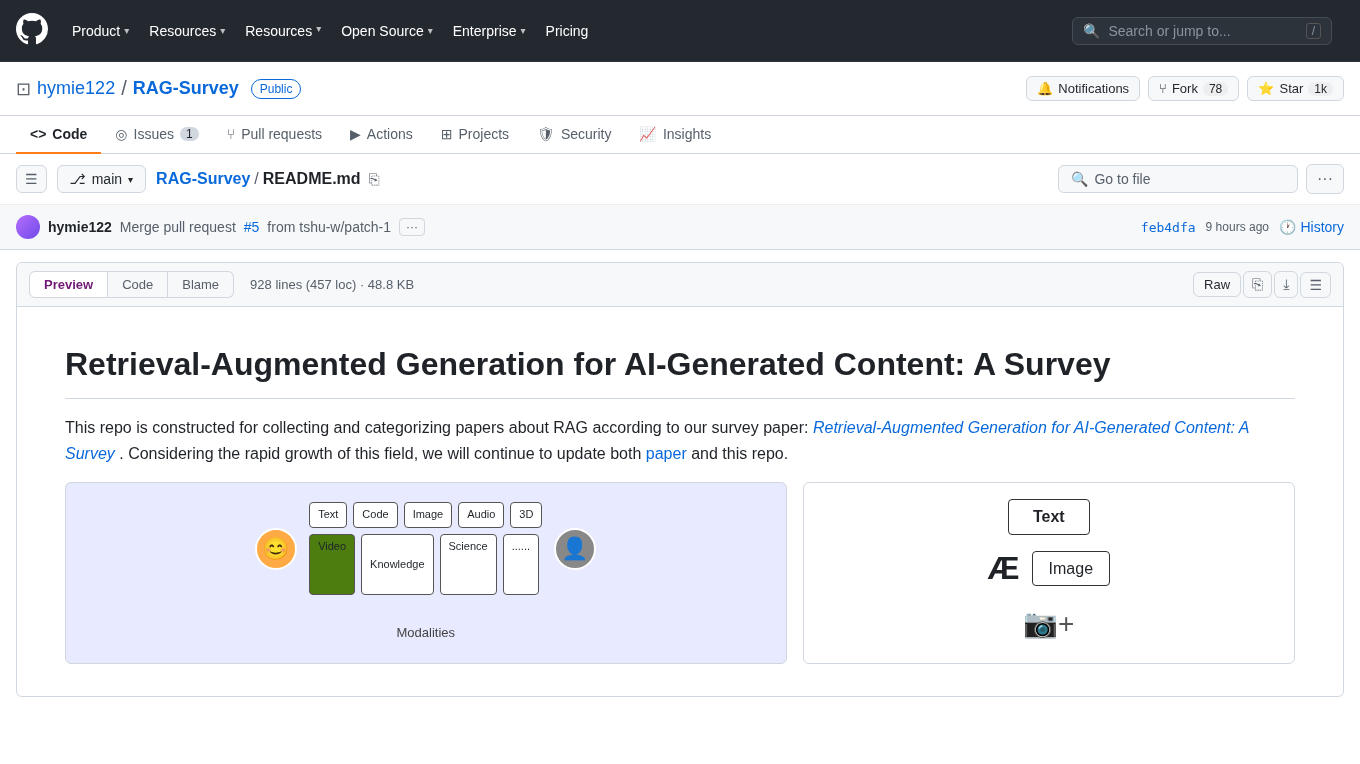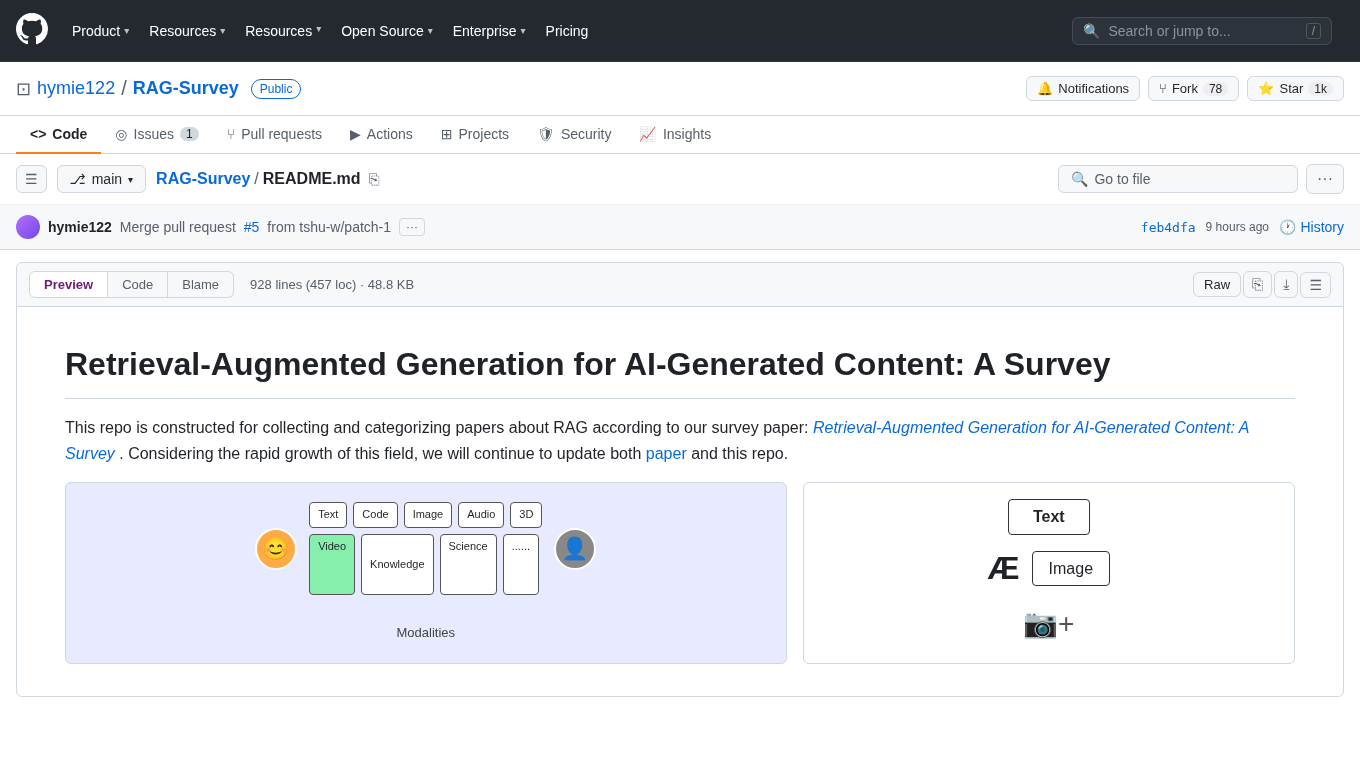--- a/index.html
+++ b/index.html
@@ -189,21 +189,21 @@
           <div style="width:42px; height:42px; border-radius:50%; background:#ffaa44; display:flex; align-items:center; justify-content:center; font-size:22px; border:2px solid #fff;">😊</div>
           <div style="display:flex; flex-direction:column; gap:6px;">
             <div style="display:flex; gap:6px;">
               <span style="border:1px solid #555; border-radius:4px; padding:3px 8px; font-size:11px; background:#fff; font-weight:500;">Text</span>
               <span style="border:1px solid #555; border-radius:4px; padding:3px 8px; font-size:11px; background:#fff; font-weight:500;">Code</span>
               <span style="border:1px solid #555; border-radius:4px; padding:3px 8px; font-size:11px; background:#fff; font-weight:500;">Image</span>
               <span style="border:1px solid #555; border-radius:4px; padding:3px 8px; font-size:11px; background:#fff; font-weight:500;">Audio</span>
               <span style="border:1px solid #555; border-radius:4px; padding:3px 8px; font-size:11px; background:#fff; font-weight:500;">3D</span>
             </div>
             <div style="display:flex; gap:6px;">
-              <span style="border:1px solid #555; border-radius:4px; padding:3px 8px; font-size:11px; background:#86efac; font-weight:500;">Video</span>
+              <span style="border:1px solid #555; border-radius:4px; padding:3px 8px; font-size:11px; background:#4d7c0f; font-weight:500;">Video</span>
               <span style="border:1px solid #555; border-radius:4px; padding:21px 8px; font-size:11px; background:#fff; font-weight:400;">Knowledge</span>
               <span style="border:1px solid #555; border-radius:4px; padding:3px 8px; font-size:11px; background:#fff; font-weight:500;">Science</span>
               <span style="border:1px solid #555; border-radius:4px; padding:3px 8px; font-size:11px; background:#fff; font-weight:500;">......</span>
             </div>
           </div>
           <div style="width:42px; height:42px; border-radius:50%; background:#888; display:flex; align-items:center; justify-content:center; font-size:22px; border:2px solid #fff;">👤</div>
         </div>
         <div style="font-size:13px; color:#444; margin-top:16px;">Modalities</div>
       </div>
 

